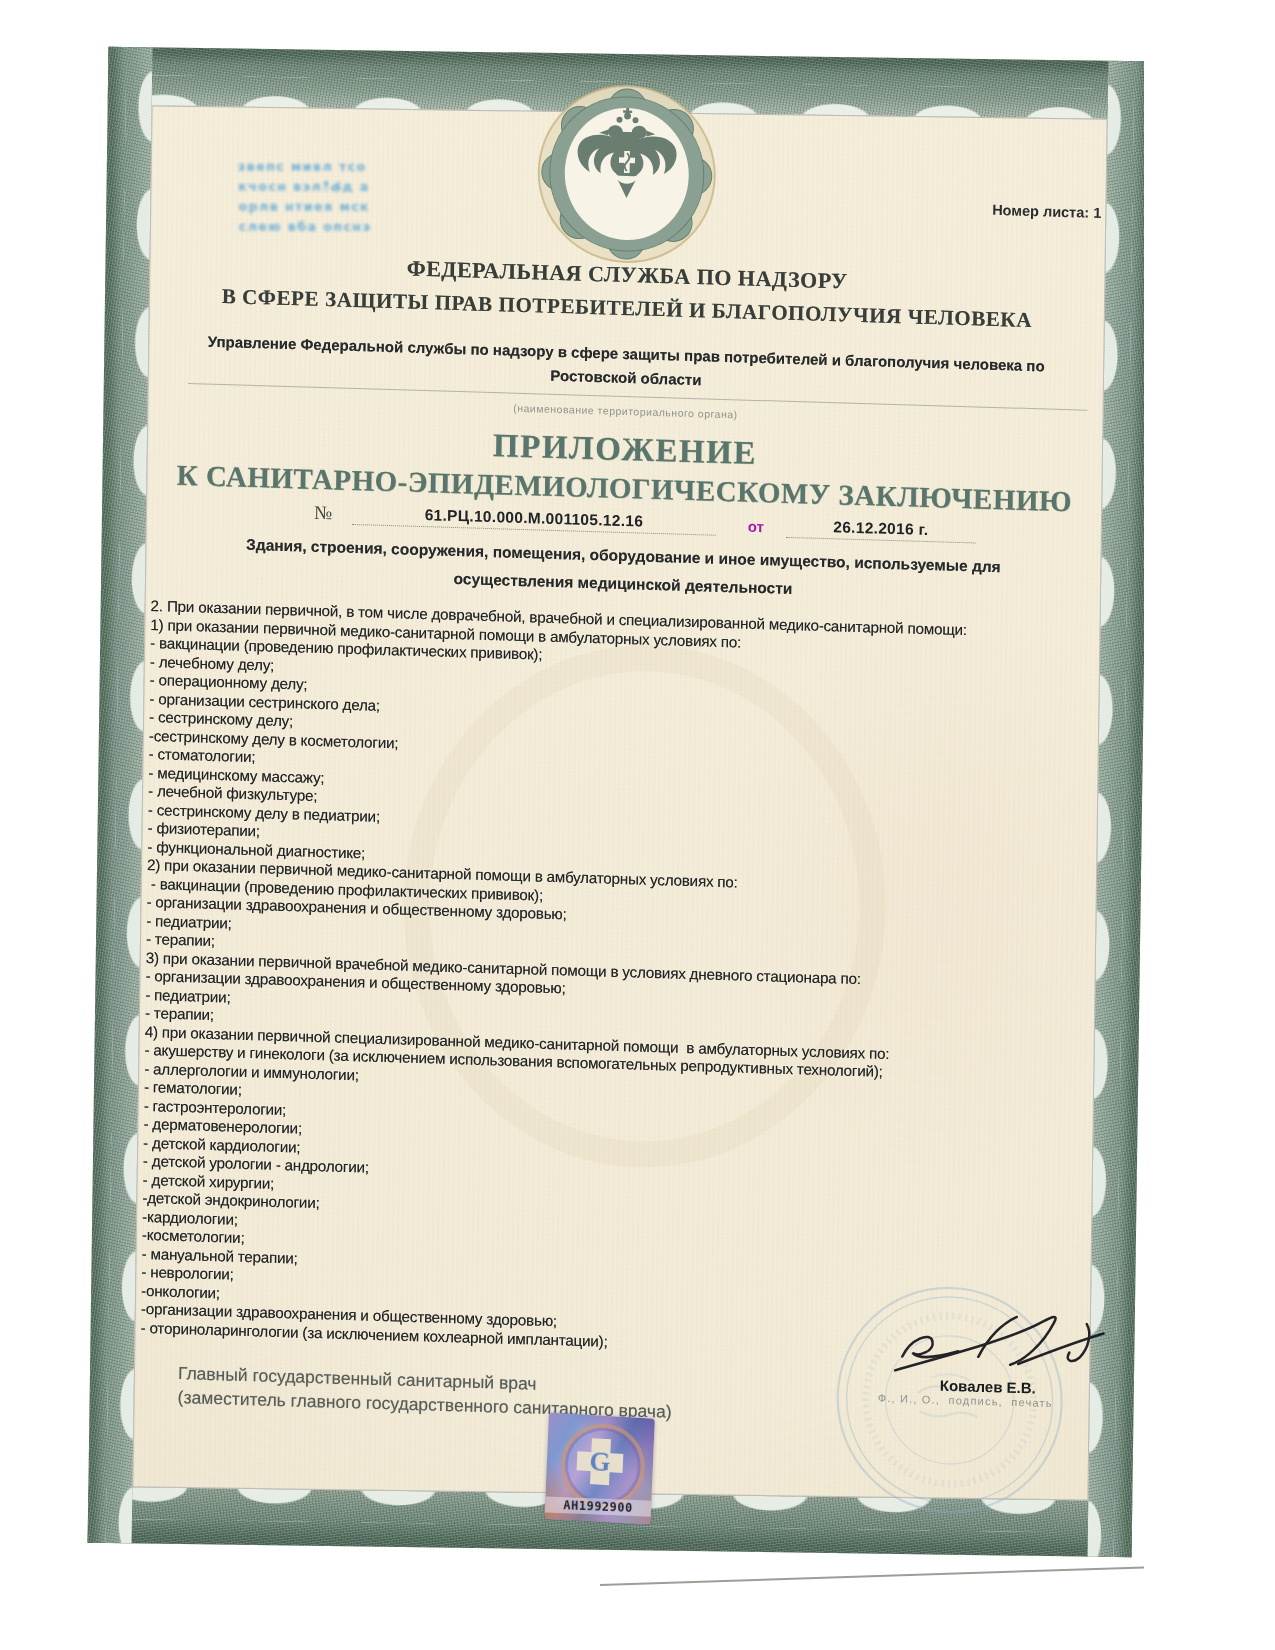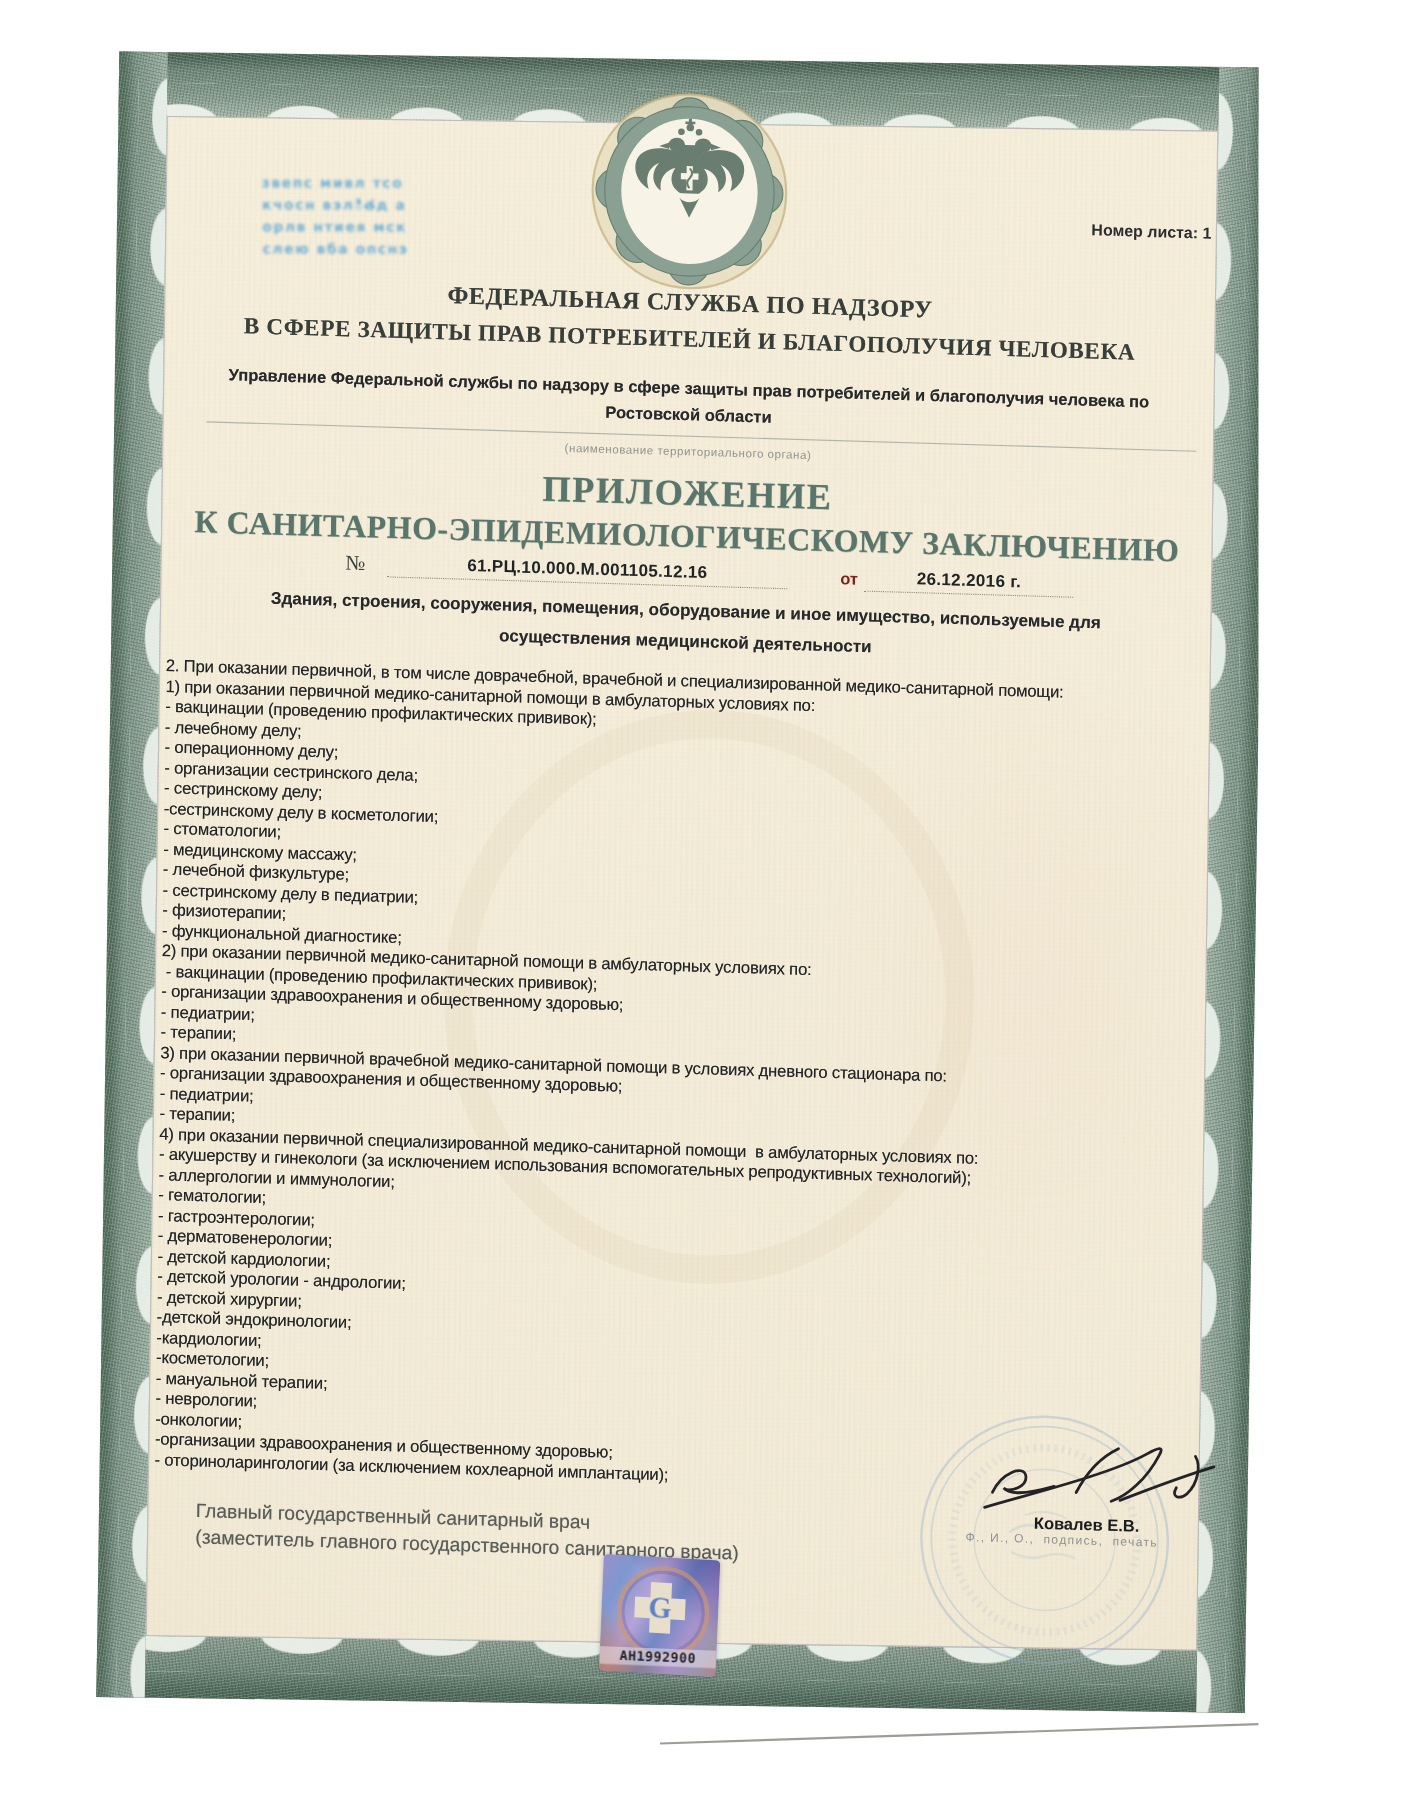--- a/index.html
+++ b/index.html
@@ -93,21 +93,21 @@
   .title{font-family:"Liberation Serif",serif;font-weight:700;color:#5a766c;
     text-shadow:.5px .5px 0 rgba(90,118,108,.35), 0 0 1px rgba(90,118,108,.3);}
   .title-l1{top:376px;font-size:33px;line-height:38px;letter-spacing:1.5px;}
   .title-l2{top:416px;font-size:29px;line-height:36px;letter-spacing:.5px;}
 
   .numrow{left:44px;right:44px;top:456px;height:26px;font-family:"Liberation Sans",sans-serif;color:#212427;}
   .no-sign{position:absolute;left:168px;top:0;font:400 19px/24px "Liberation Serif",serif;color:#3c403d;}
   .dotted{position:absolute;border-bottom:1.5px dotted #8e8b7d;text-align:center;
     font-weight:700;font-size:15.5px;line-height:22px;letter-spacing:.3px;}
   .num-val{left:206px;width:364px;top:0;}
-  .ot-label{position:absolute;left:618px;top:2px;font:700 15px/22px "Liberation Sans",sans-serif;color:#7f1d1d;}
+  .ot-label{position:absolute;left:602px;top:2px;font:700 15px/22px "Liberation Sans",sans-serif;color:#a21caf;}
   .date-val{left:640px;width:190px;top:0;}
 
   .subject{top:488px;font:700 15.5px/27.5px "Liberation Sans",sans-serif;color:#26292b;
     text-shadow:0 0 .4px rgba(38,41,43,.45);}
 
   .services{left:50px;top:557px;width:950px;
     font:400 15.2px/18.5px "Liberation Sans",sans-serif;color:#202426;letter-spacing:-.2px;
     text-shadow:0 0 .5px rgba(32,36,38,.55);}
   .service-line{white-space:pre;}
 

